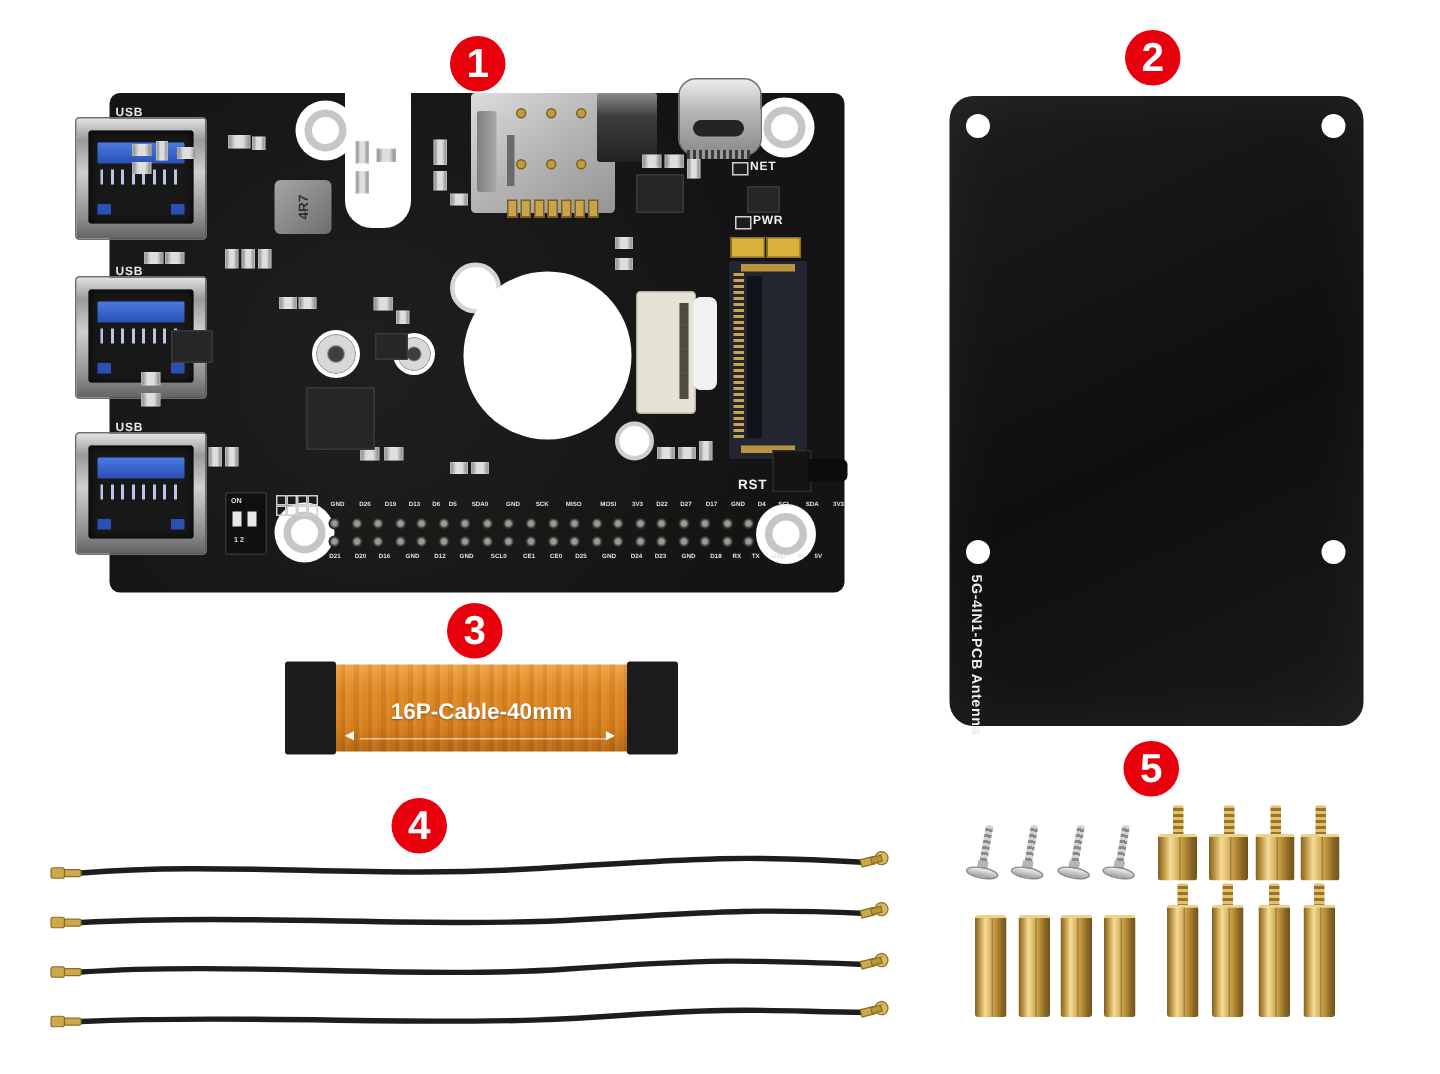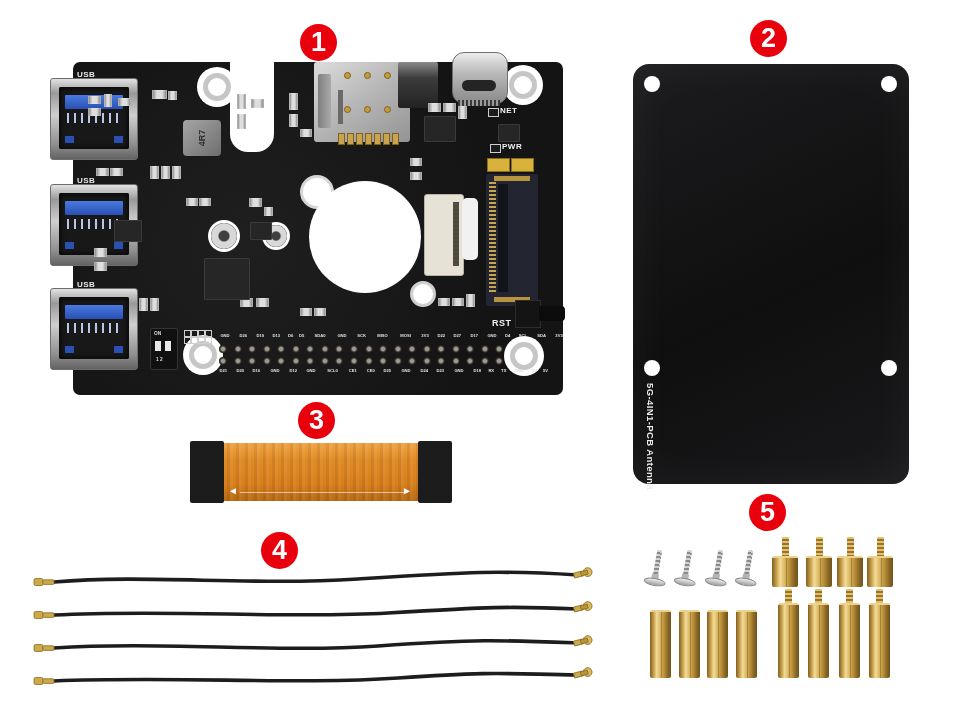--- a/index.html
+++ b/index.html
@@ -360,20 +360,21 @@
     <div class="ant-hole" style="left:248px;top:12px;"></div>
     <div class="ant-hole" style="left:11px;top:296px;"></div>
     <div class="ant-hole" style="left:248px;top:296px;"></div>
   </div>
   <span class="ant-text">5G-4IN1-PCB Antenna</span>
 
   <div id="fcable">
     <div class="body"></div>
     <div class="cap" style="left:0;"></div>
     <div class="cap" style="left:228px;"></div>
+    <span class="txt">16P-Cable-40mm</span>
     <span class="arrow" style="left:38px;">◄</span>
     <span class="arrow" style="left:212px;">►</span>
     <div class="wline"></div>
   </div>
 
   <svg class="coax" style="top:566px;" viewBox="0 0 584 30">
     <path d="M26,16 C120,8 220,20 330,13 S470,4 550,9" stroke="#1d1d1f" stroke-width="3.6" fill="none" stroke-linecap="round"></path>
     <g fill="#cda94e" stroke="#8a6d20" stroke-width="0.8">
         <rect x="6" y="12.5" width="9" height="7" rx="1.5"></rect>
         <rect x="15" y="13.8" width="11" height="4.6" rx="1"></rect>

